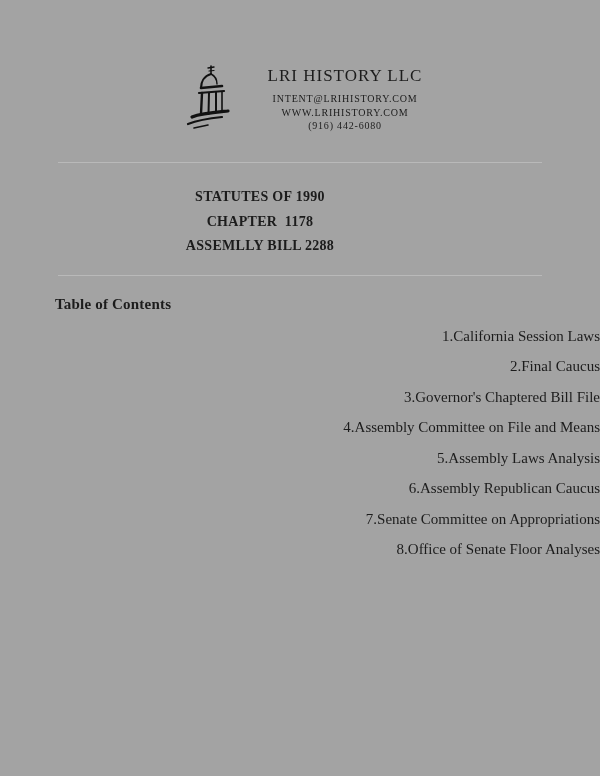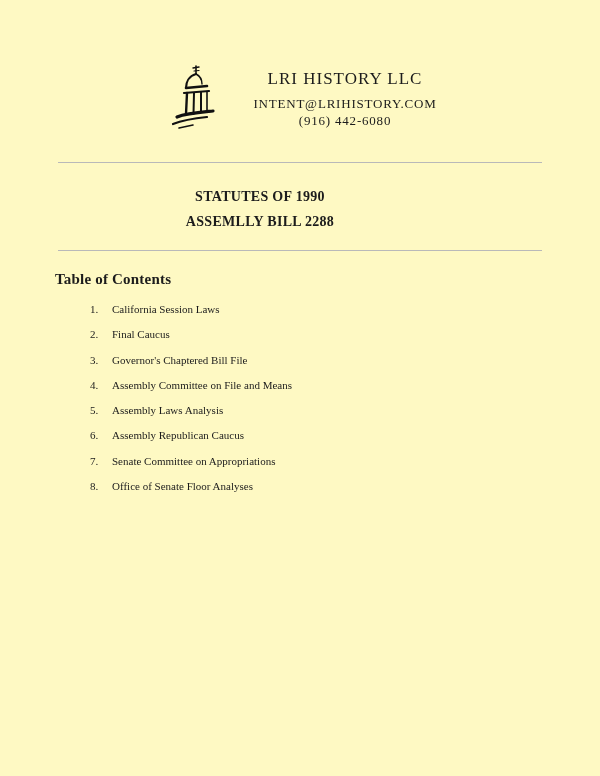--- a/index.html
+++ b/index.html
@@ -6,21 +6,21 @@
   html, body {
     width: 600px;
     background: #ffffff;
     font-family: "Liberation Serif", serif;
     color: #1c1c1c;
   }
   .page {
     position: relative;
     width: 600px;
     height: 776px;
-    background: #fef9c3;
+    background: #a3a3a3;
     overflow: hidden;
   }
 
   
   .letterhead {
     display: flex;
     align-items: center;
     justify-content: center;
     padding-top: 62px;
     gap: 28px;
@@ -34,21 +34,21 @@
   .company-block {
     text-align: center;
     line-height: 1.35;
   }
   .company-name {
     font-size: 17px;
     letter-spacing: 1px;
     margin-bottom: 4px;
   }
   .company-line {
-    font-size: 13px;
+    font-size: 10px;
     letter-spacing: 0.8px;
   }
 
   .rule {
     border: none;
     border-top: 1px solid #b9b9b9;
     margin: 0 58px;
   }
   .rule-1 { margin-top: 26px; }
   .rule-2 { margin-top: 16px; }
@@ -69,21 +69,22 @@
     font-weight: bold;
     font-size: 15px;
     margin: 20px 16px 8px 55px;
     letter-spacing: 0.2px;
   }
   ol.toc-list {
     margin: 14px 0 0 90px;
     padding: 0;
     list-style: none;
     counter-reset: tocnum;
-    font-size: 11px;
+    font-size: 15px;
+    text-align: right;
   }
   ol.toc-list li {
     counter-increment: tocnum;
     margin-bottom: 11px;
     line-height: 1.3;
   }
   ol.toc-list li::before {
     content: counter(tocnum) ".";
     display: inline-block;
     width: 22px;
@@ -110,28 +111,30 @@
         <path d="M38 30 L38 50" stroke-width="2.0"></path>
         <path d="M44 30 L44 48" stroke-width="1.6"></path>
         <path d="M14 55 C24 51 40 50 50 49" stroke-width="3.2"></path>
         <path d="M10 62 C20 58 34 56 44 55" stroke-width="2.2"></path>
         <path d="M16 66 L30 63" stroke-width="1.6"></path>
       </svg>
     </div>
     <div class="company-block">
       <div class="company-name">LRI HISTORY LLC</div>
       <div class="company-line">INTENT@LRIHISTORY.COM</div>
+      <div class="company-line">WWW.LRIHISTORY.COM</div>
       <div class="company-line">(916) 442-6080</div>
     </div>
   </div>
 
   <hr class="rule rule-1">
 
   <div class="statute-block">
     <div>STATUTES OF 1990</div>
+    <div class="chapter-line">CHAPTER  1178</div>
     <div>ASSEMLLY BILL 2288</div>
   </div>
 
   <hr class="rule rule-2">
 
   <div class="toc-heading">Table of Contents</div>
 
   <ol class="toc-list">
     <li>California Session Laws</li>
     <li>Final Caucus</li>

